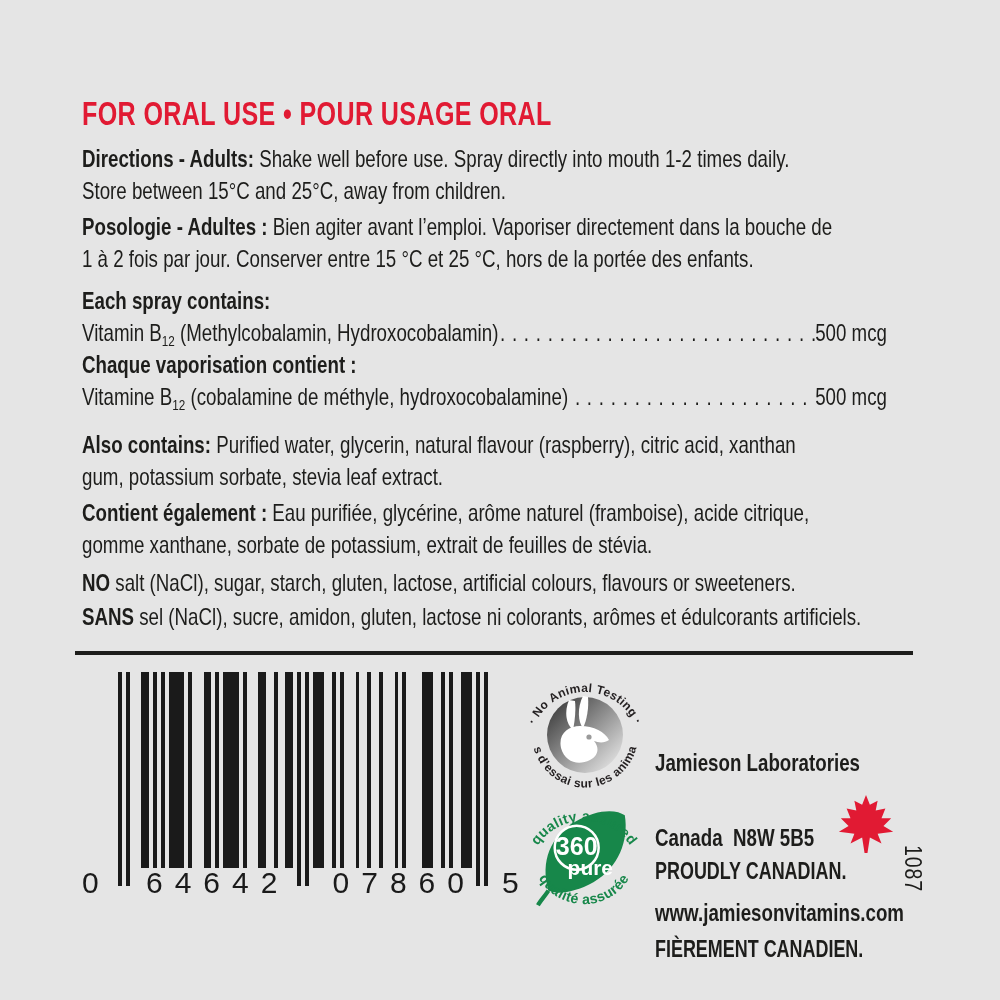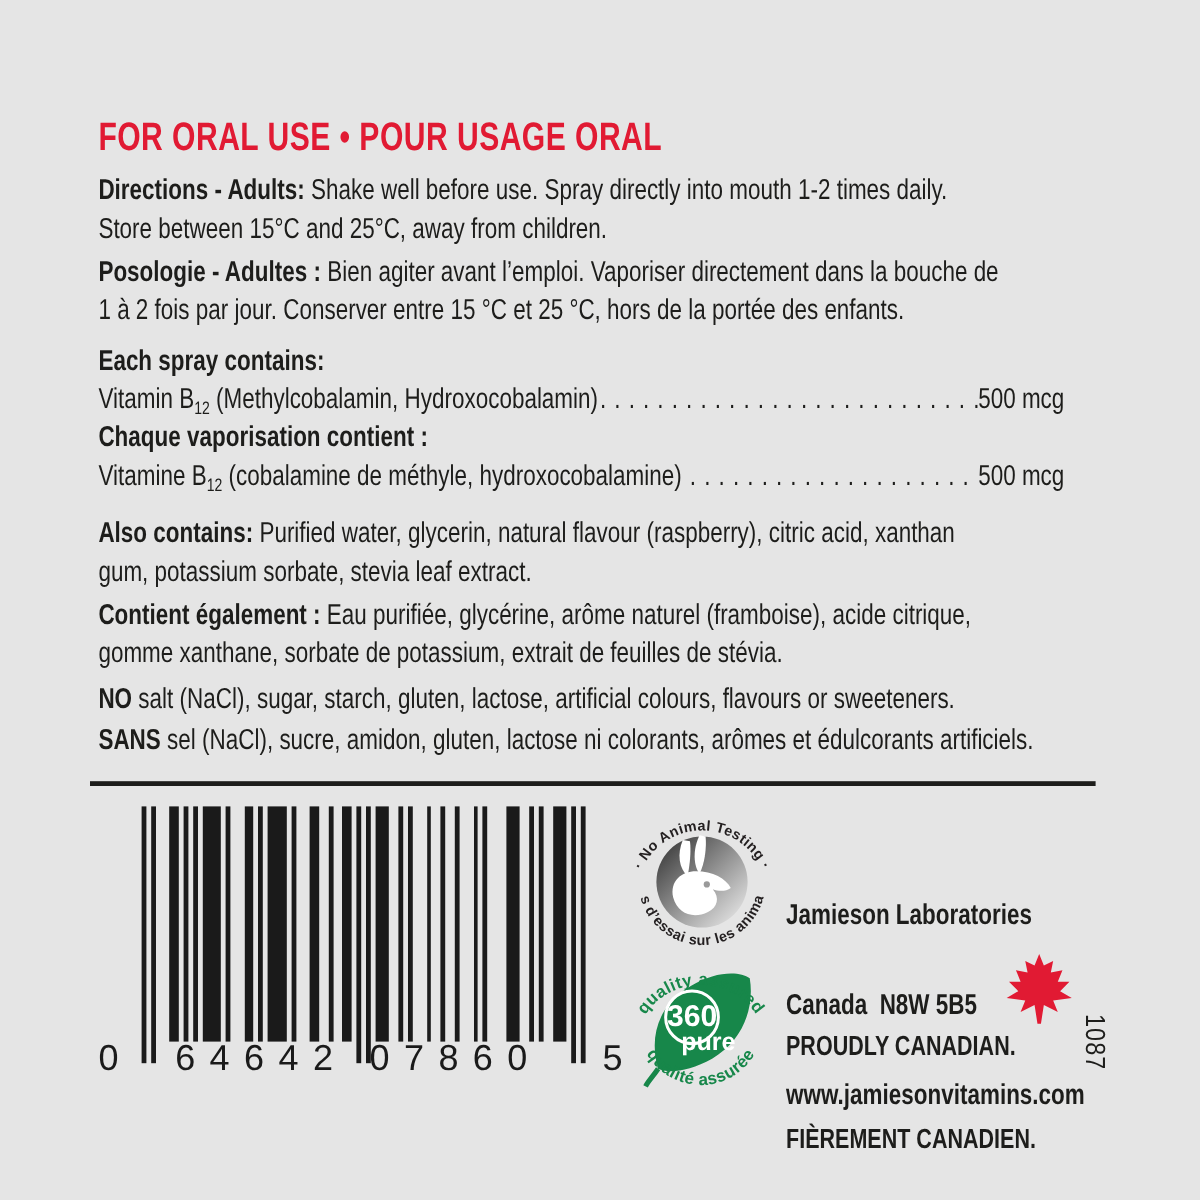--- a/index.html
+++ b/index.html
@@ -17,21 +17,21 @@
   .dl-label{white-space:pre;}
   .dl-dots{flex:1;overflow:hidden;white-space:nowrap;padding:0 10px 0 2px;letter-spacing:1px;}
   .dl-amount{white-space:pre;}
   .rule{position:absolute;left:75px;top:651px;width:838px;height:4px;background:#1d1d1b;}
   .barcode{position:absolute;left:118px;top:672px;width:370px;height:232px;}
   .bars{position:absolute;left:0;top:0;width:370px;height:214px;}
   .bars div{position:absolute;top:0;background:#1a1a1a;}
   .bd{position:absolute;top:196px;font-size:30px;line-height:30px;font-weight:400;color:#1a1a1a;}
   .bd0{left:-36px;} .bd5{left:384px;}
   .bg1{left:28px;width:168px;letter-spacing:12px;}
-  .bg2{left:190px;width:168px;text-align:left;letter-spacing:12px;}
+  .bg2{left:190px;width:168px;text-align:right;letter-spacing:12px;}
   .logo-rabbit{position:absolute;left:520px;top:668px;width:130px;height:132px;}
   .logo-360{position:absolute;left:516px;top:786px;width:136px;height:136px;}
   .company{position:absolute;left:655px;top:700px;font-weight:700;font-size:24px;line-height:25px;
            white-space:pre;transform:scaleX(0.78);transform-origin:0 0;}
   .origin{position:absolute;left:655px;top:806px;font-weight:700;font-size:23px;line-height:26px;
           white-space:pre;transform:scaleX(0.78);transform-origin:0 0;}
   .maple{position:absolute;left:835px;top:791px;width:62px;height:66px;}
   .sidecode{position:absolute;left:926px;top:845px;font-size:23px;font-weight:400;white-space:pre;
             transform:rotate(90deg) scaleX(0.85);transform-origin:0 0;letter-spacing:1px;}
   .arcText{font-size:12px;font-weight:700;fill:#231f20;letter-spacing:.4px;}

